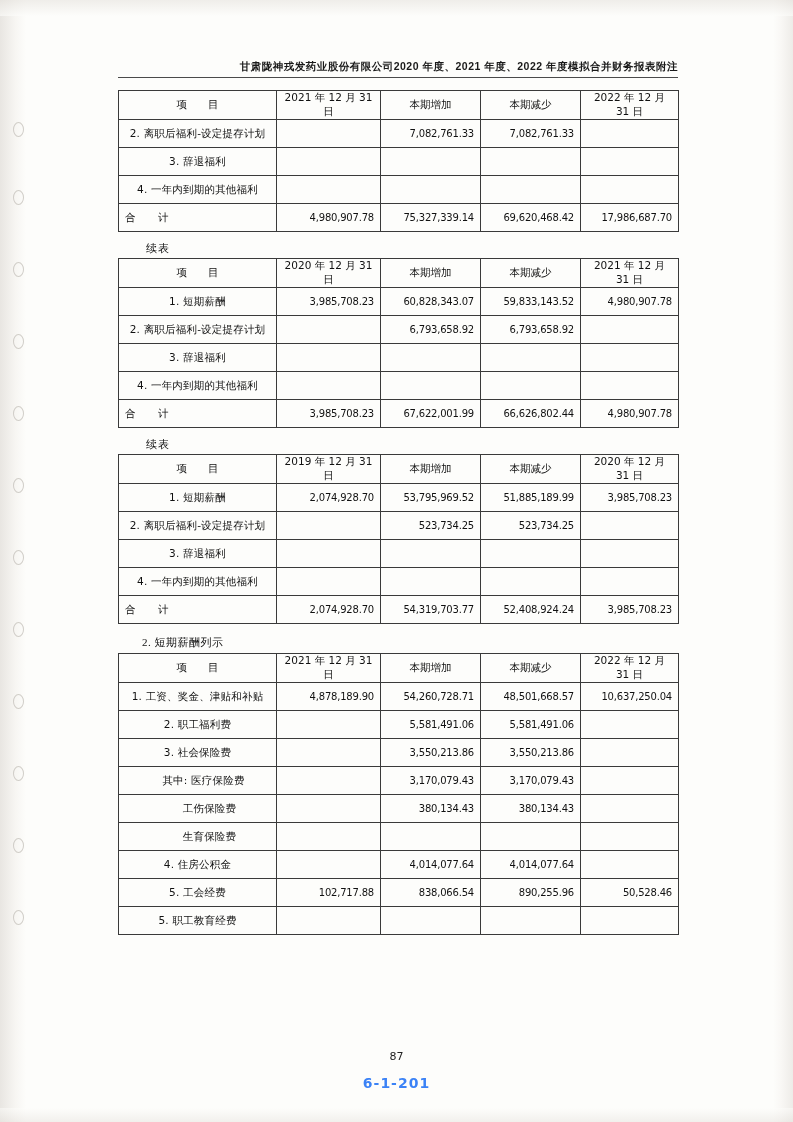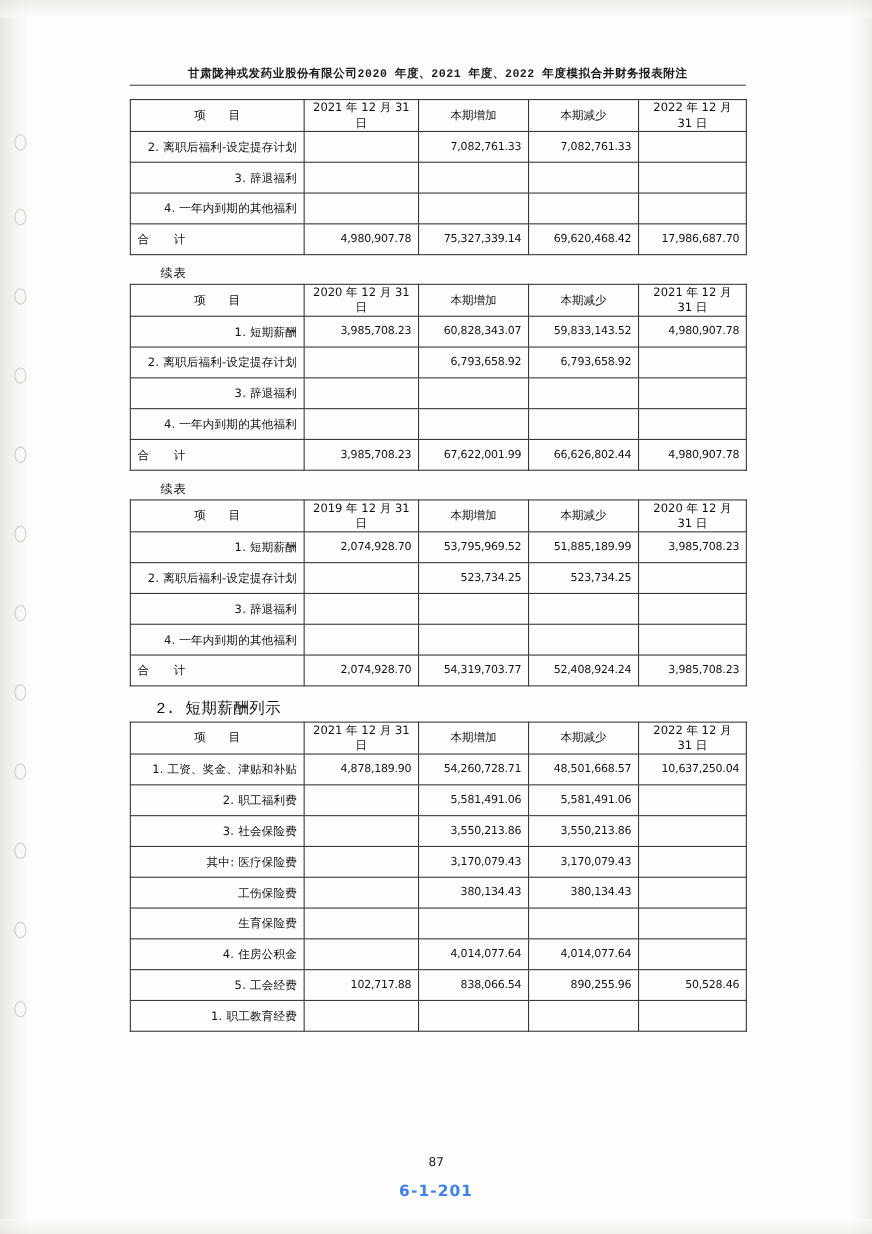--- a/index.html
+++ b/index.html
@@ -65,27 +65,27 @@
 
   .content {
     position: absolute;
     left: 118px;
     top: 60px;
     width: 560px;
   }
 
   .header {
     display: flex;
-    justify-content: center;
+    justify-content: flex-end;
     align-items: flex-end;
     font-size: 10.5px;
     letter-spacing: .5px;
     padding-bottom: 3px;
     border-bottom: 1px solid #4a4a4a;
-    font-family: Liberation Mono, monospace;
+    font-family: Liberation Sans, sans-serif;
   }
   .header .left {
     font-size: 10.5px;
     font-weight: 700;
     color: #1a1a1a;
   }
   .header .right {
     font-size: 10.5px;
     font-weight: 700;
     color: #1a1a1a;
@@ -103,21 +103,21 @@
     height: 27px;
     padding: 0 6px;
     vertical-align: middle;
     font-family: "DejaVu Sans", "Liberation Sans", sans-serif;
   }
   td.hd {
     text-align: center;
     font-size: 10.5px;
   }
   td.lbl {
-    text-align: right;
+    text-align: center;
     font-size: 10.5px;
     letter-spacing: .2px;
   }
   td.lbl.indent1 { padding-left: 18px; }
   td.lbl.indent2 { padding-left: 30px; }
   td.num {
     text-align: right;
     font-family: "DejaVu Sans Mono", "Liberation Mono", monospace;
     font-size: 10px;
     letter-spacing: -0.2px;
@@ -128,22 +128,22 @@
     padding-left: 14px;
   }
   .cont-label {
     margin: 9px 0 2px 28px;
     font-size: 11px;
     font-family: "DejaVu Sans", "Liberation Sans", sans-serif;
     letter-spacing: 1px;
   }
   .section-label {
     margin: 11px 0 3px 24px;
-    font-size: 14px;
-    font-family: Liberation Mono, monospace;
+    font-size: 11px;
+    font-family: Liberation Serif, serif;
     letter-spacing: .5px;
   }
   .footer {
     position: absolute;
     left: 0;
     top: 1050px;
     width: 793px;
     text-align: center;
     font-family: "DejaVu Sans", "Liberation Sans", sans-serif;
   }
@@ -415,21 +415,21 @@
           <td class="num"></td>
         </tr>
         <tr>
           <td class="lbl">5. 工会经费</td>
           <td class="num">102,717.88</td>
           <td class="num">838,066.54</td>
           <td class="num">890,255.96</td>
           <td class="num">50,528.46</td>
         </tr>
         <tr>
-          <td class="lbl">1. 职工教育经费</td>
+          <td class="lbl">5. 职工教育经费</td>
           <td class="num"></td>
           <td class="num"></td>
           <td class="num"></td>
           <td class="num"></td>
         </tr>
       </tbody>
     </table>
 
   </div>
 

